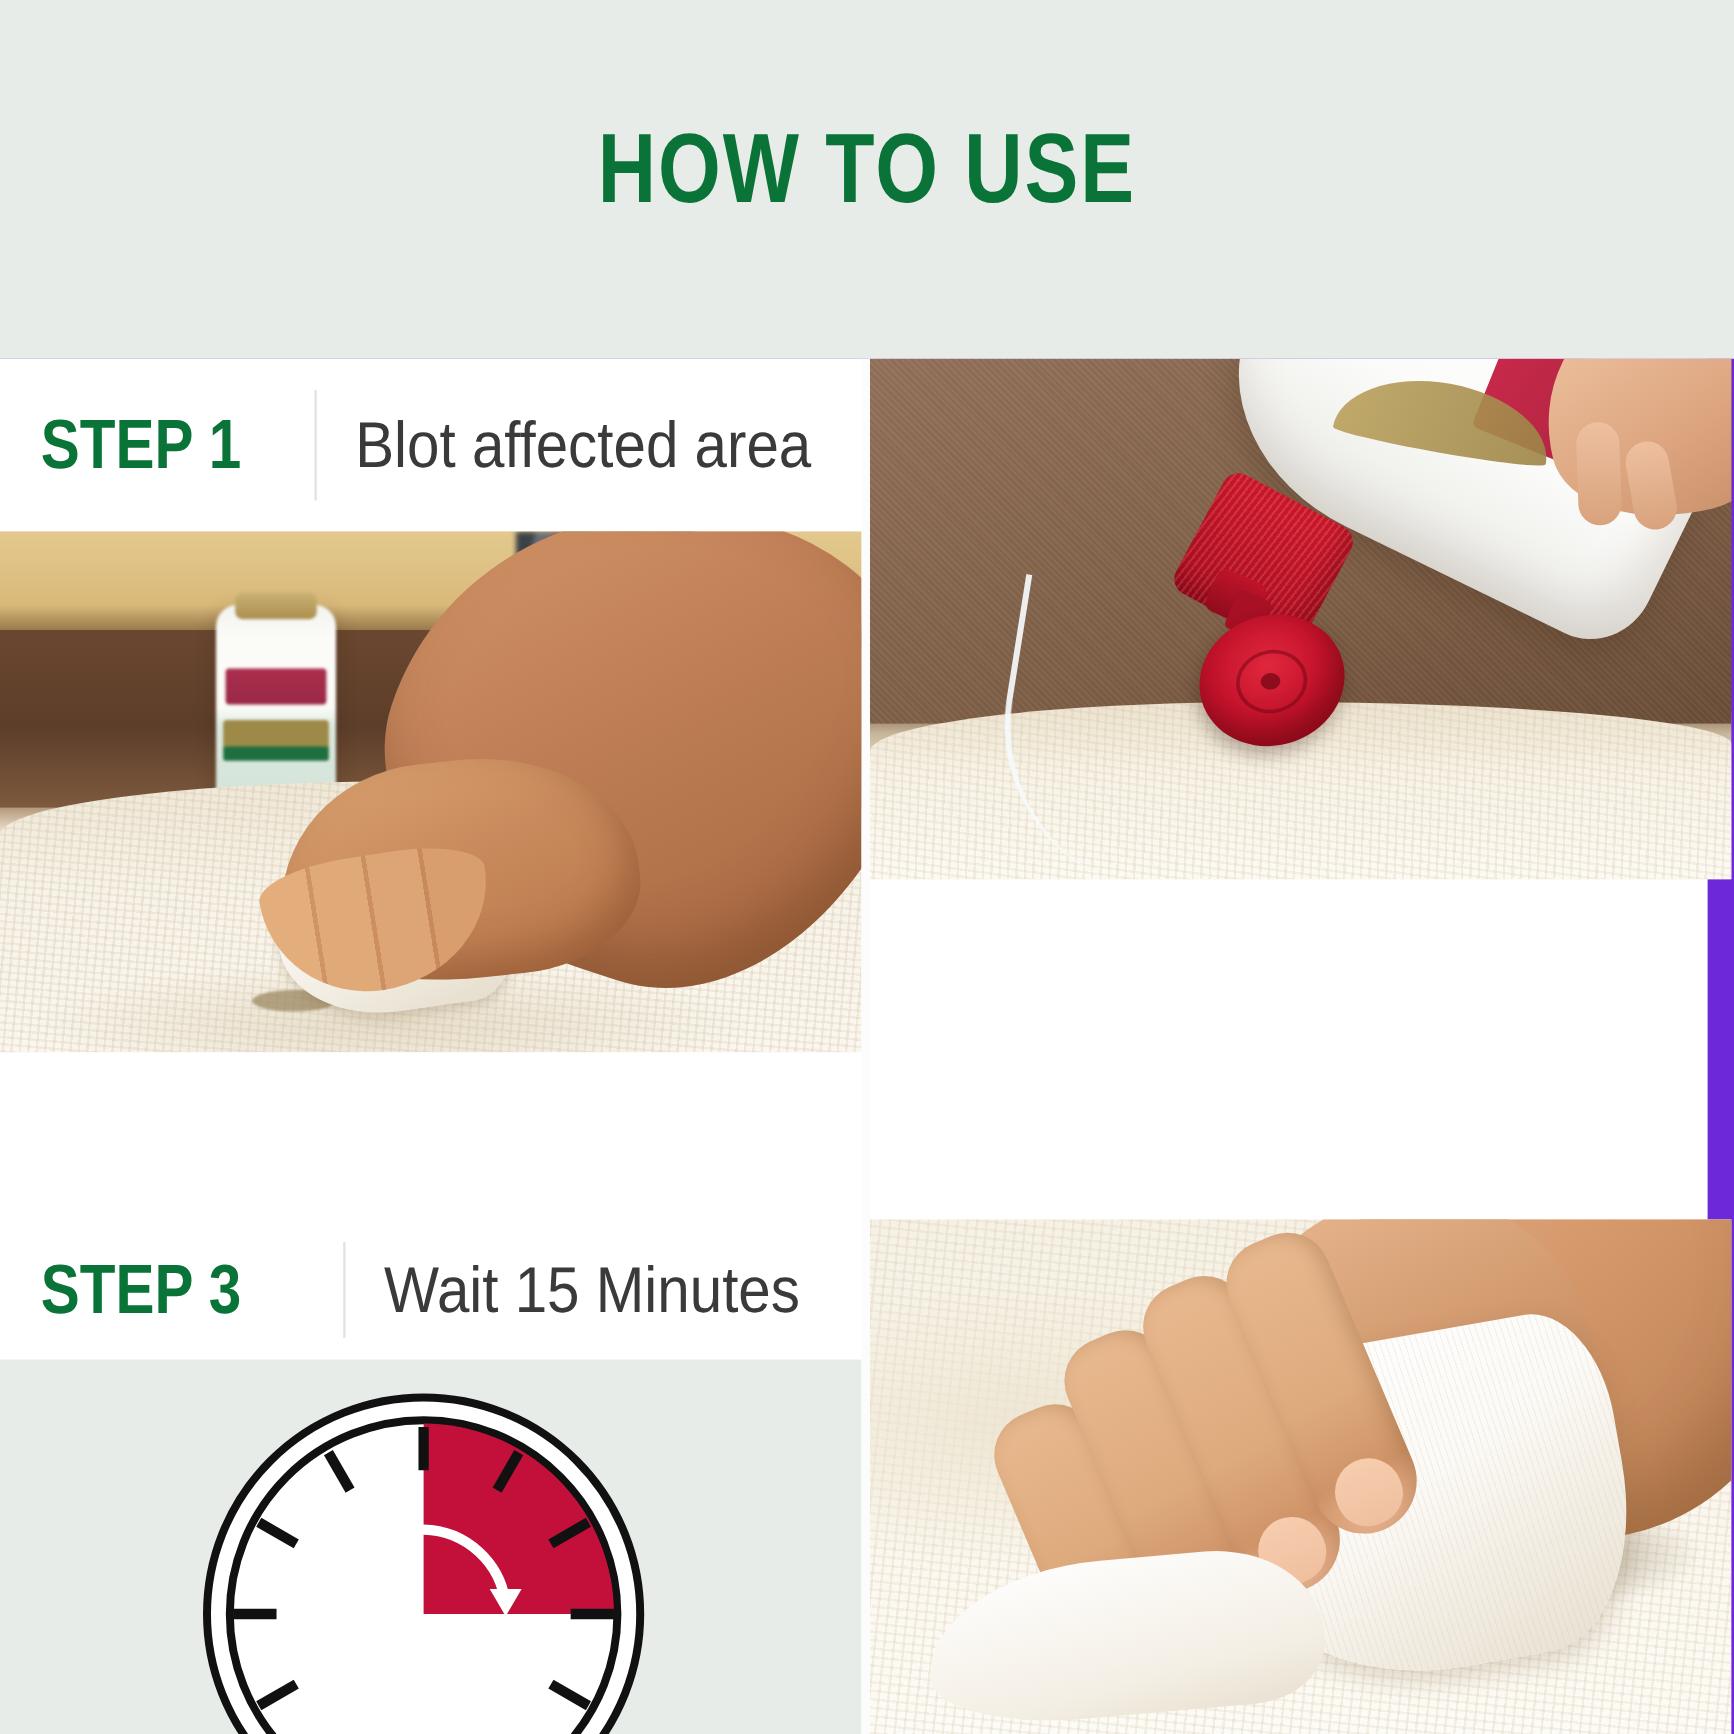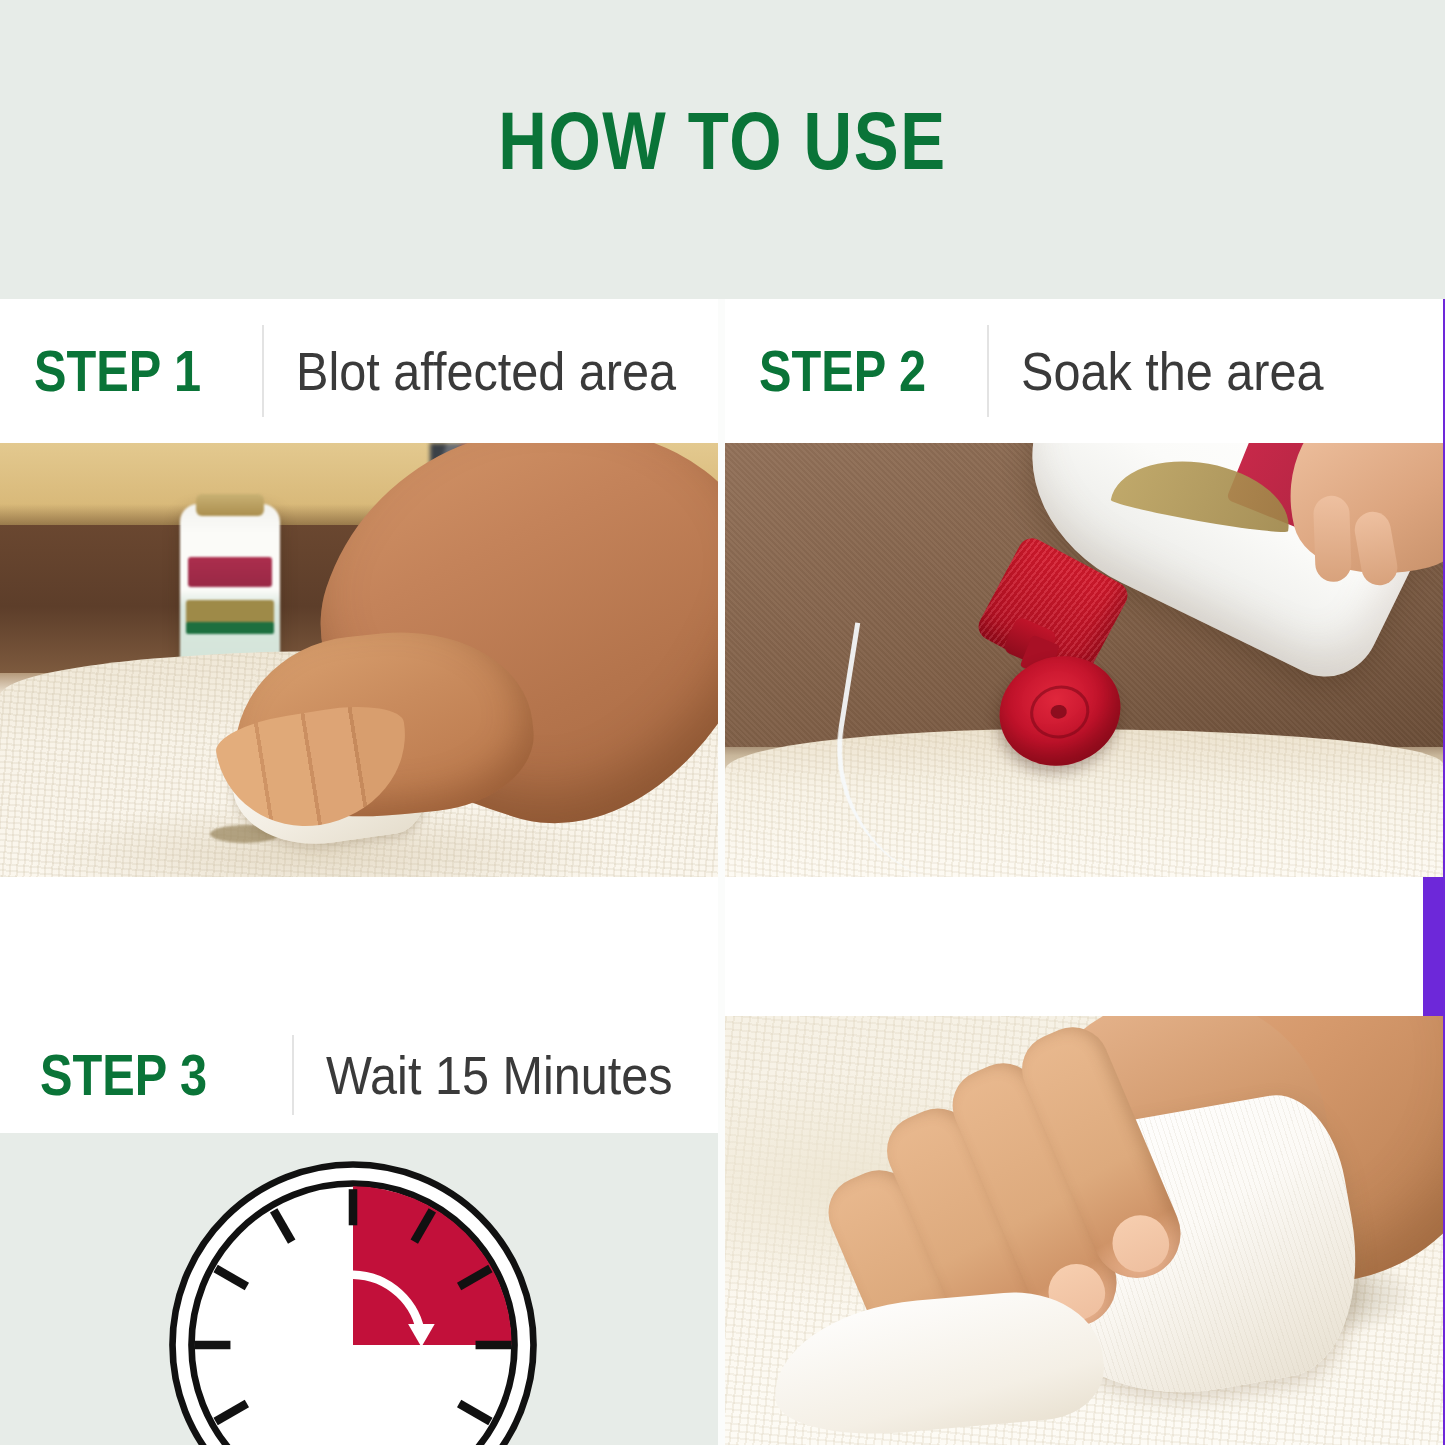--- a/index.html
+++ b/index.html
@@ -45,21 +45,21 @@
   .q3{ left:0;   top:717px; }
   .q4{ left:725px; top:717px; }
 
   
   .label-band{
     position:relative; width:100%; height:144px;
     background:#ffffff;
     display:flex; align-items:center;
     padding-left:34px;
   }
-  .q3 .label-band, .q4 .label-band{ height:117px;justify-content:center; }
+  .q3 .label-band, .q4 .label-band{ height:117px; }
 
   .step-no{
     color:#0a7438;
     font-size:58px;
     font-weight:bold;
     transform:scaleX(0.84);
     transform-origin:left center;
     white-space:nowrap;
     line-height:1;
     width:228px;
@@ -381,25 +381,20 @@
         <div class="carpet-tex"></div>
         <div class="stain"></div>
         <div class="arm"></div>
         <div class="cloth"></div>
         <div class="hand"></div>
         <div class="fingers"></div>
       </div>
     </div>
 
     <div class="quad q2">
-      <div class="label-band">
-        <span class="step-no">STEP 2</span>
-        <span class="divider"></span>
-        <span class="step-text">Soak the area</span>
-      </div>
       <div class="photo p2">
         <div class="wall"></div>
         <div class="wall-tex"></div>
         <div class="carpet"></div>
         <div class="carpet-tex"></div>
         <div class="stream"></div>
         <div class="bottle">
           <div class="redword"></div>
           <div class="gold"></div>
           <div class="greenband"></div>

